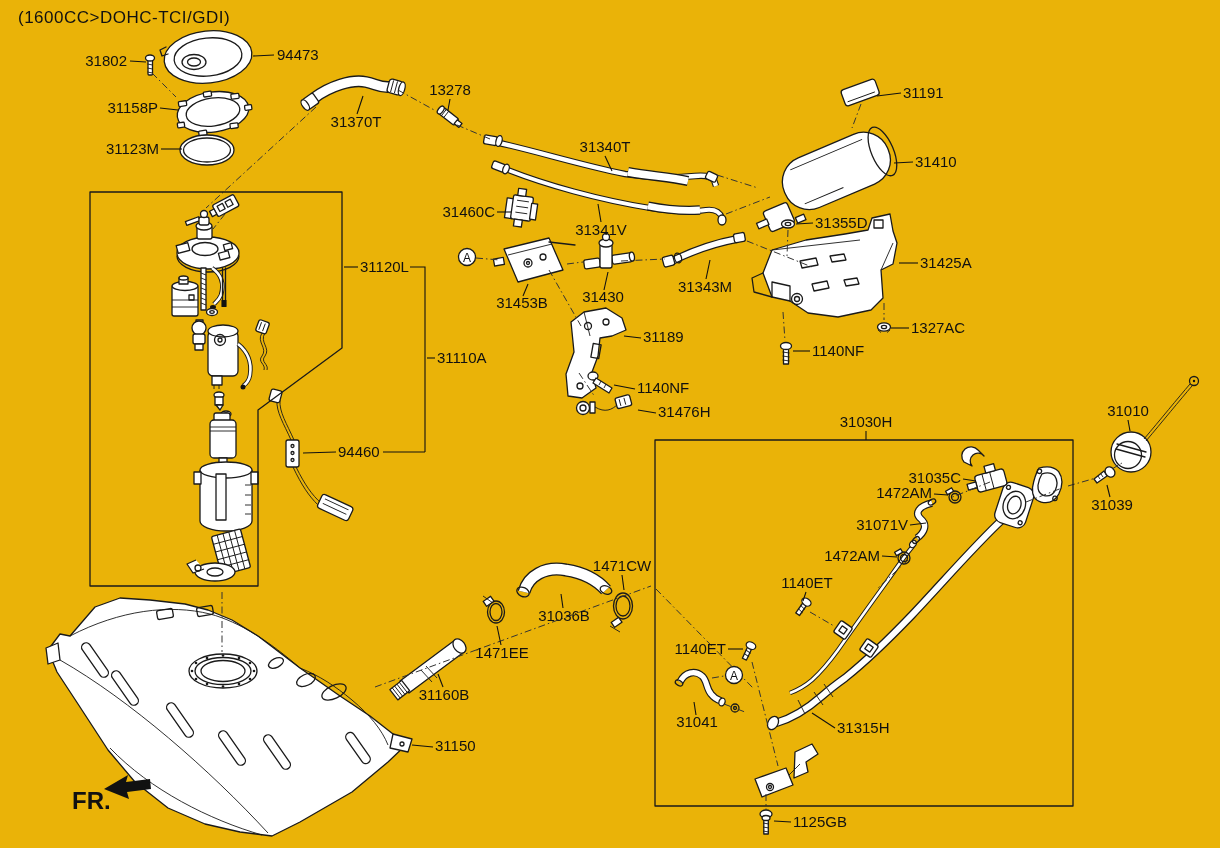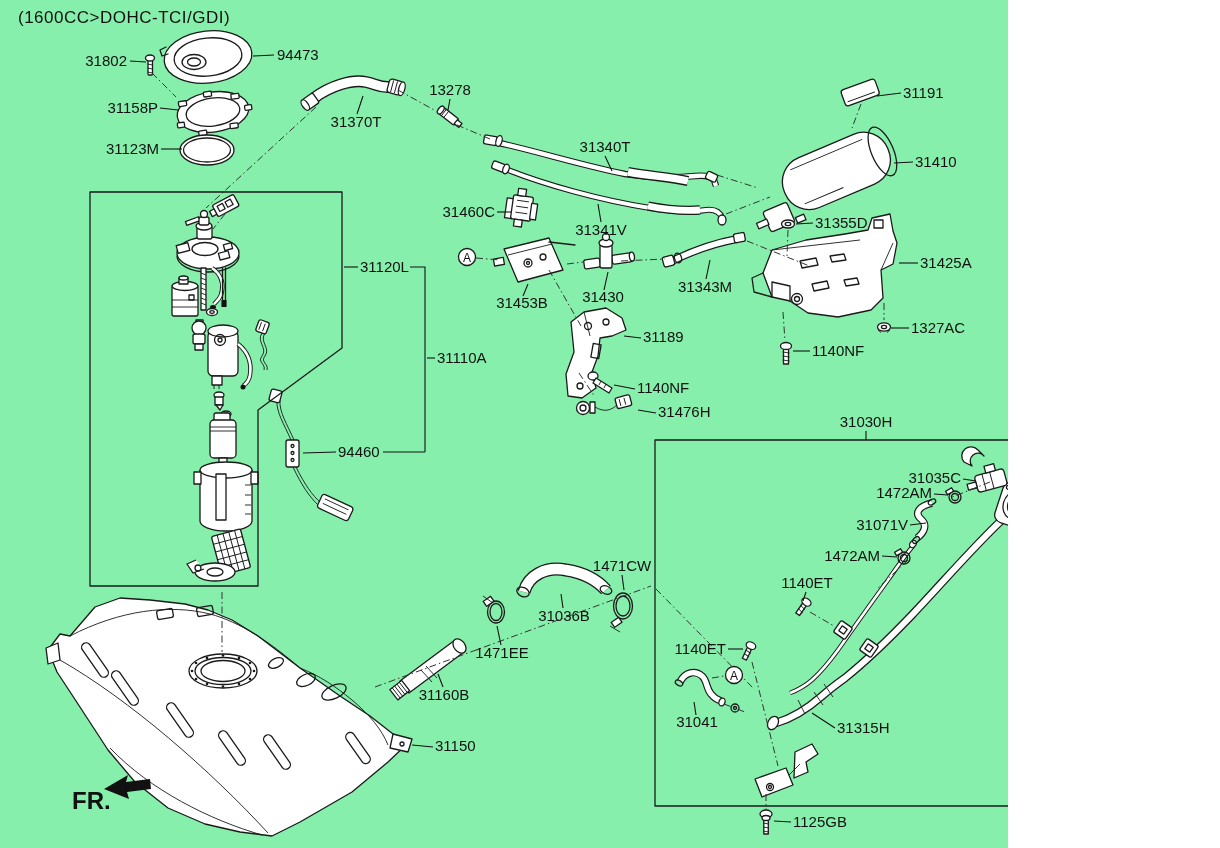--- a/index.html
+++ b/index.html
@@ -1,16 +1,16 @@
 <!DOCTYPE html>
 <html><head>
 <meta charset="utf-8">
 <style>
   html,body{margin:0;padding:0;background:#fff;}
-  #page{position:relative;width:1008px;height:848px;background:#86efac;overflow:hidden;
+  #page{position:relative;width:1220px;height:848px;background:#eab308;overflow:hidden;
         font-family:"Liberation Sans", sans-serif;}
   #title{position:absolute;left:18px;top:8px;font-size:17px;color:#111;letter-spacing:.5px;}
   svg{position:absolute;left:0;top:0;}
   svg text{font-family:"Liberation Sans", sans-serif;fill:#111;}
   .ln{fill:none;stroke:#1a1a1a;stroke-width:1.3;stroke-linecap:round;stroke-linejoin:round;}
   .fw{fill:#fff;stroke:#1a1a1a;stroke-width:1.3;stroke-linejoin:round;}
   .thin{fill:none;stroke:#1a1a1a;stroke-width:.9;}
   .to{fill:none;stroke:#1a1a1a;stroke-linecap:butt;}
   .ti{fill:none;stroke:#fff;stroke-linecap:butt;}
   .dd{fill:none;stroke:#333;stroke-width:1;stroke-dasharray:7 3 1.5 3;}

